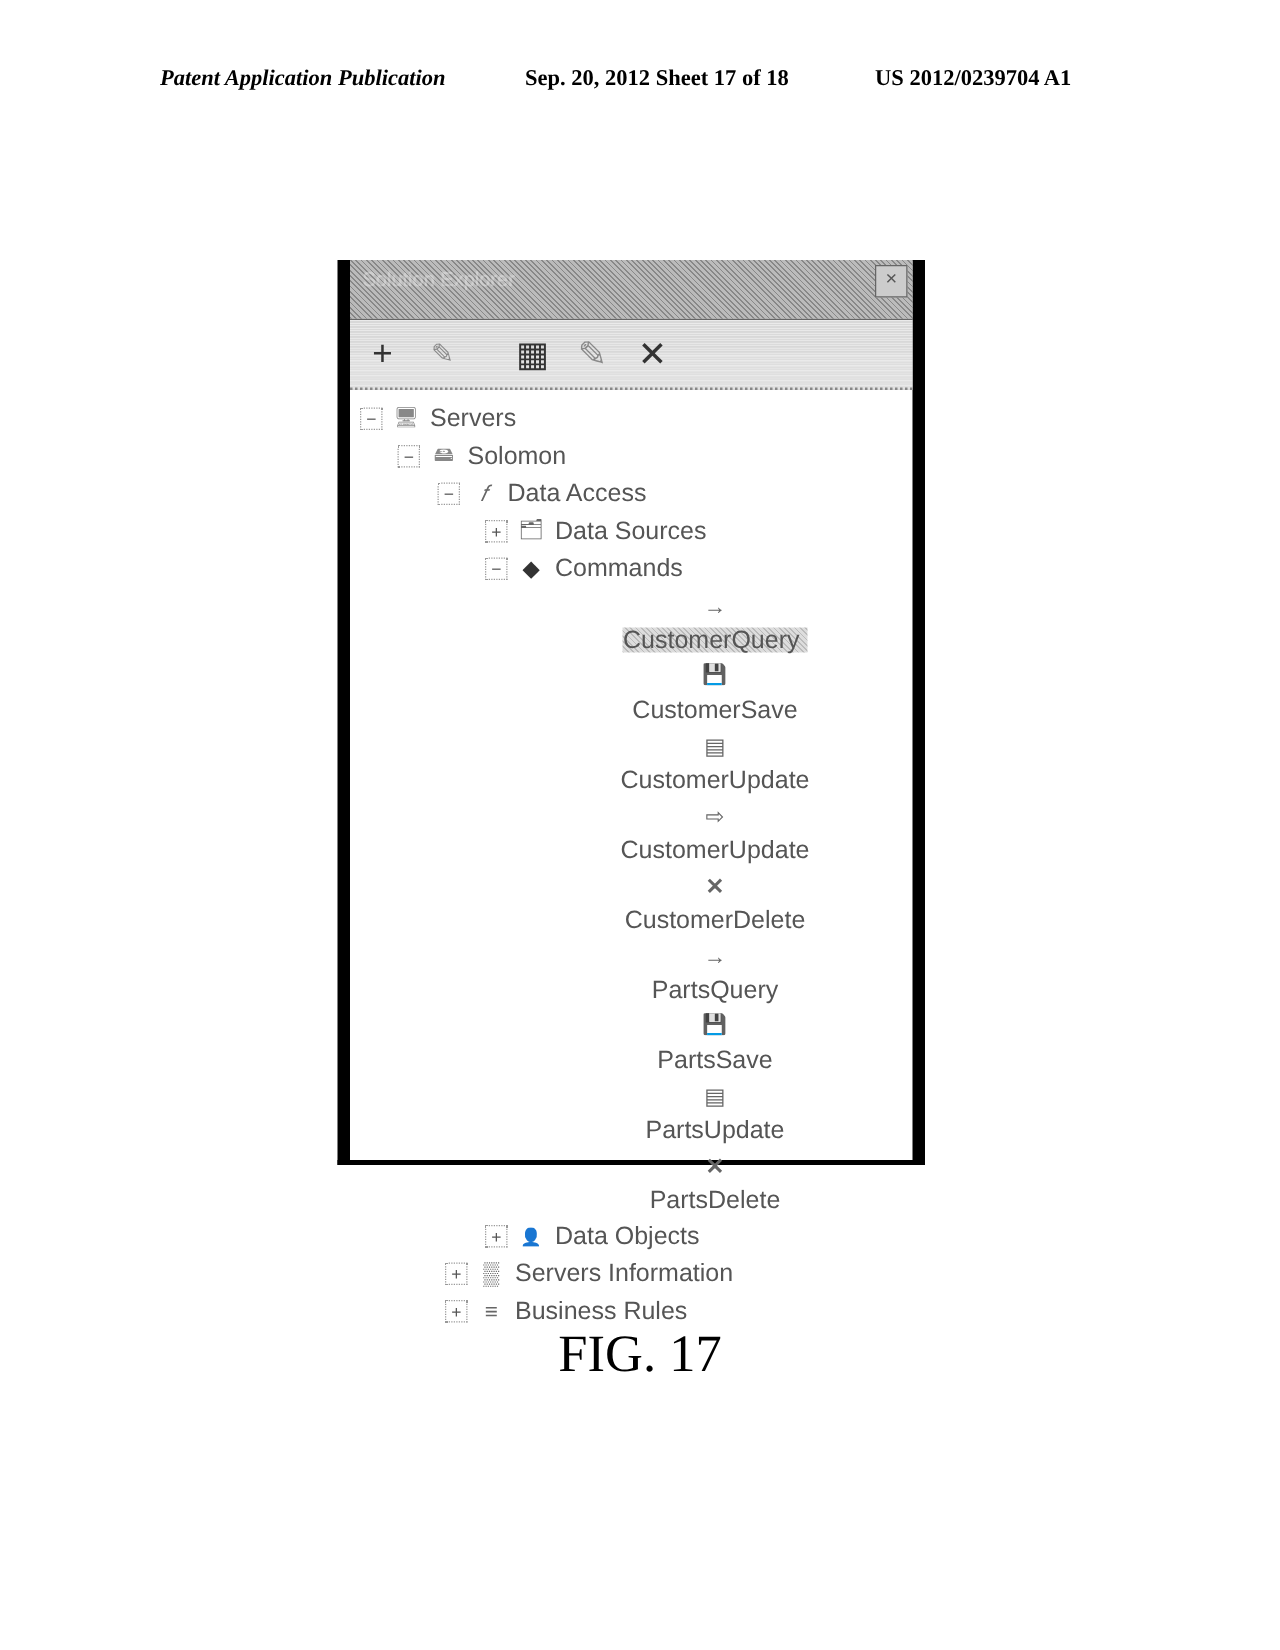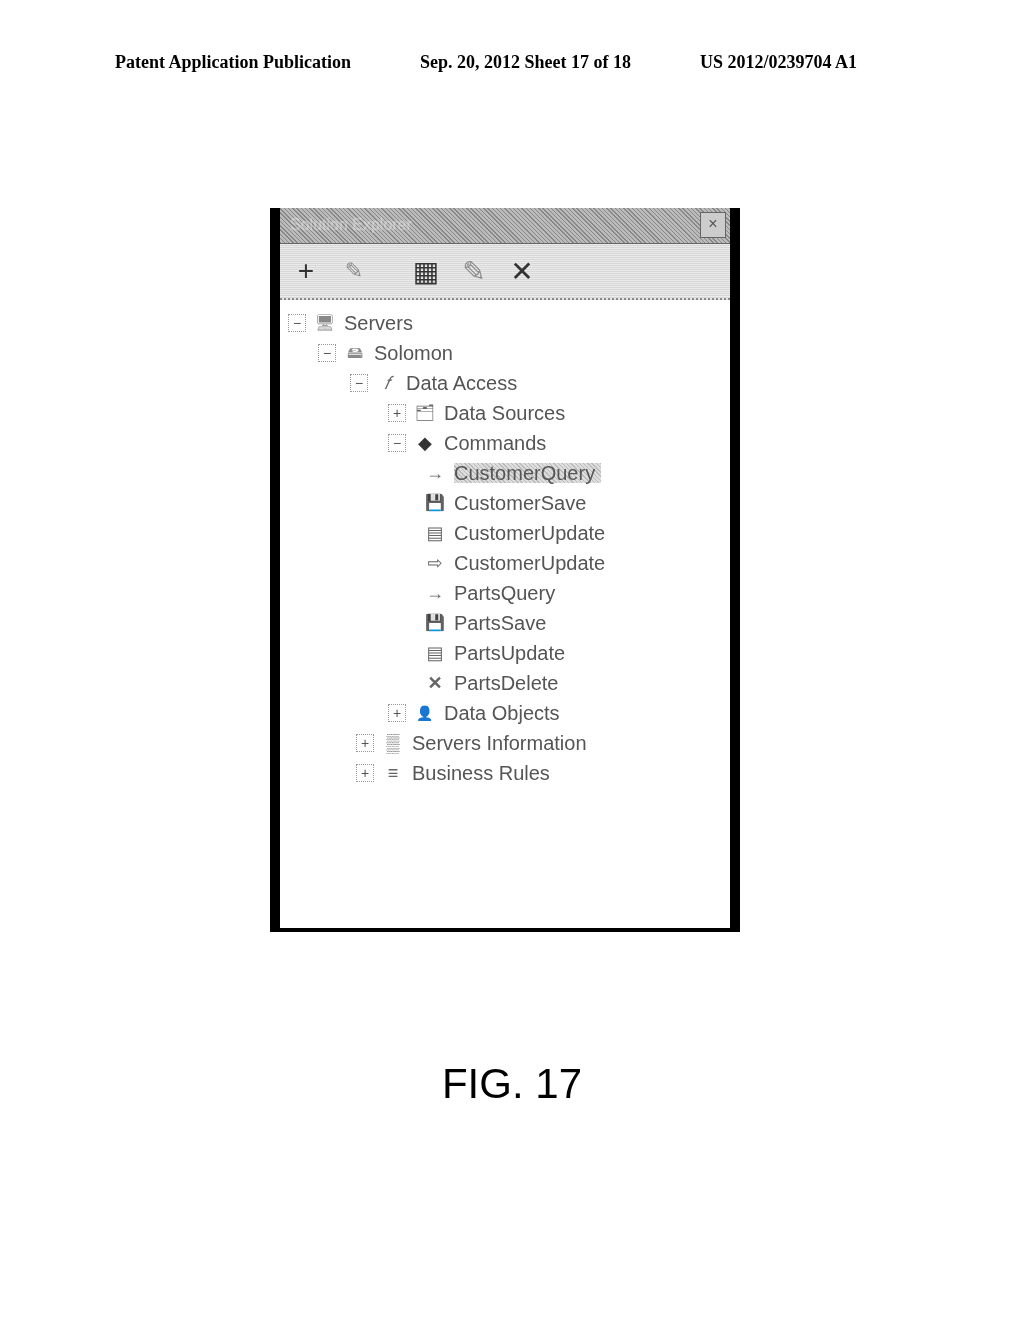--- a/index.html
+++ b/index.html
@@ -11,39 +11,39 @@
     position: relative;
   }
   .page-header {
     position: absolute;
     top: 52px;
     left: 0;
     width: 1024px;
     font-size: 18px;
     font-weight: bold;
   }
-  .header-left { position: absolute; left: 115px; }
+  .header-left { position: absolute; left: 128px; font-style: italic; }
   .header-mid { position: absolute; left: 420px; }
   .header-right { position: absolute; left: 700px; text-align: right; }
 
   .panel {
     position: absolute;
     top: 208px;
     left: 270px;
     width: 470px;
     height: 724px;
     border-left: 10px solid #000;
     border-right: 10px solid #000;
     border-bottom: 4px solid #000;
     background: #fff;
     font-family: Tahoma, Verdana, sans-serif;
     font-size: 20px;
   }
   .panel-titlebar {
-    height: 36px;
+    height: 48px;
     background: repeating-linear-gradient(45deg, #888 0 1px, #bbb 1px 3px);
     border-bottom: 1px solid #666;
     position: relative;
   }
   .panel-title {
     color: #eee;
     font-size: 16px;
     padding: 8px 10px;
     opacity: 0.4;
     text-shadow: 0 0 1px #fff;
@@ -111,21 +111,21 @@
     align-items: center;
     justify-content: center;
     font-size: 18px;
     color: #666;
     flex-shrink: 0;
   }
   .node-label { color: #555; }
   .ind-1 { padding-left: 30px; }
   .ind-2 { padding-left: 62px; }
   .ind-3 { padding-left: 100px; }
-  .ind-4 { padding-left: 134px; }
+  .ind-4 { padding-left: 134px; flex-direction: column; }
   .ind-3b { padding-left: 68px; }
   .selected {
     background: repeating-linear-gradient(45deg, #bbb 0 1px, #ddd 1px 3px);
     padding-right: 6px;
   }
   .icon-query::before { content: "\2192"; font-weight: bold; }
   .icon-save::before { content: "\1F4BE"; font-size: 16px; }
   .icon-update::before { content: "\25A4"; }
   .icon-insert::before { content: "\21E8"; }
   .icon-delete::before { content: "\2715"; font-weight: bold; }
@@ -138,21 +138,21 @@
   .icon-bizinfo::before { content: "\2592"; }
   .icon-bizrules::before { content: "\2261"; }
 
   .figure-caption {
     position: absolute;
     top: 1060px;
     left: 0;
     width: 1024px;
     text-align: center;
     font-size: 42px;
-    font-family: Liberation Sans, sans-serif;
+    font-family: Liberation Serif, serif;
   }
 </style>
 </head>
 <body>
 
 <div class="page-header">
   <span class="header-left">Patent Application Publication</span>
   <span class="header-mid">Sep. 20, 2012  Sheet 17 of 18</span>
   <span class="header-right">US 2012/0239704 A1</span>
 </div>
@@ -216,20 +216,24 @@
         </div>
         <div class="tree-node ind-4">
           <span class="node-icon icon-update"></span>
           <span class="node-label">CustomerUpdate</span>
         </div>
         <div class="tree-node ind-4">
           <span class="node-icon icon-insert"></span>
           <span class="node-label">CustomerUpdate</span>
         </div>
         <div class="tree-node ind-4">
+          <span class="node-icon icon-delete"></span>
+          <span class="node-label">CustomerDelete</span>
+        </div>
+        <div class="tree-node ind-4">
           <span class="node-icon icon-query"></span>
           <span class="node-label">PartsQuery</span>
         </div>
         <div class="tree-node ind-4">
           <span class="node-icon icon-save"></span>
           <span class="node-label">PartsSave</span>
         </div>
         <div class="tree-node ind-4">
           <span class="node-icon icon-update"></span>
           <span class="node-label">PartsUpdate</span>

